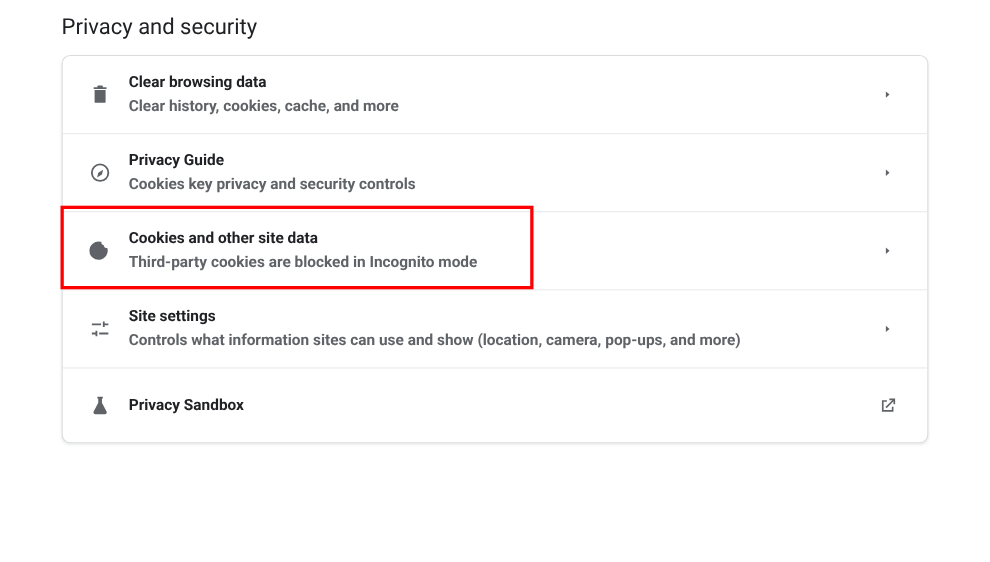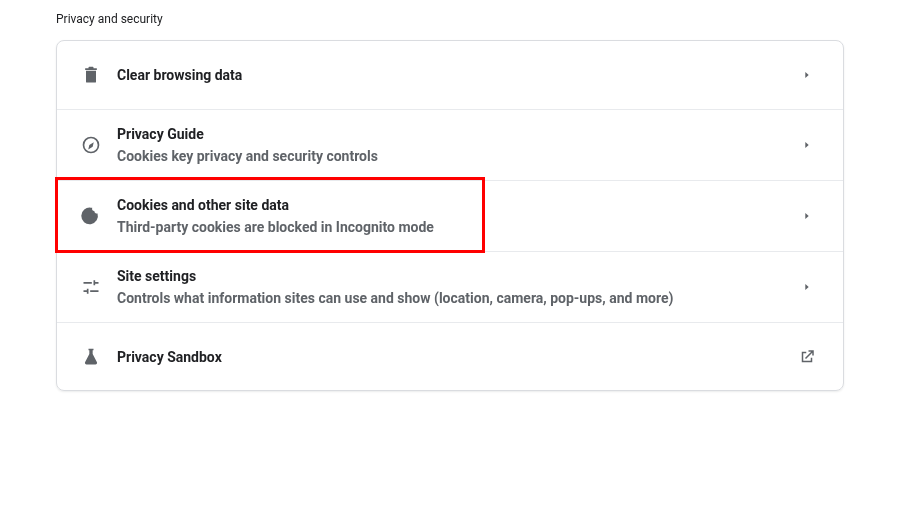--- a/index.html
+++ b/index.html
@@ -4,21 +4,21 @@
   <style>
     * { margin: 0; padding: 0; box-sizing: border-box; }
     body {
       font-family: "Segoe UI", Roboto, Arial, sans-serif;
       background: #fff;
       width: 900px;
       height: 511px;
       padding: 12px 56px;
     }
     .section-title {
-      font-size: 12px;
+      font-size: 20px;
       color: #202124;
       font-weight: 400;
       margin-bottom: 14px;
     }
     .card {
       border: 1px solid #dadce0;
       border-radius: 8px;
       box-shadow: 0 1px 2px rgba(60,64,67,.1);
       overflow: visible;
       position: relative;
@@ -81,20 +81,21 @@
 <div class="card">
 
   <div class="row">
     <div class="icon-cell">
       <svg viewBox="0 0 24 24">
           <path d="M6 7h12v13a1 1 0 0 1-1 1H7a1 1 0 0 1-1-1V7zm9-4v1h4v2H5V4h4V3a1 1 0 0 1 1-1h4a1 1 0 0 1 1 1z"></path>
         </svg>
     </div>
     <div class="text-cell">
       <div class="row-title">Clear browsing data</div>
+      <div class="row-sub">Clear history, cookies, cache, and more</div>
     </div>
     <div class="arrow-cell">
       <svg viewBox="0 0 24 24">
           <path d="M8 5l8 7-8 7z"></path>
         </svg>
     </div>
   </div>
 
   <div class="row">
     <div class="icon-cell">

